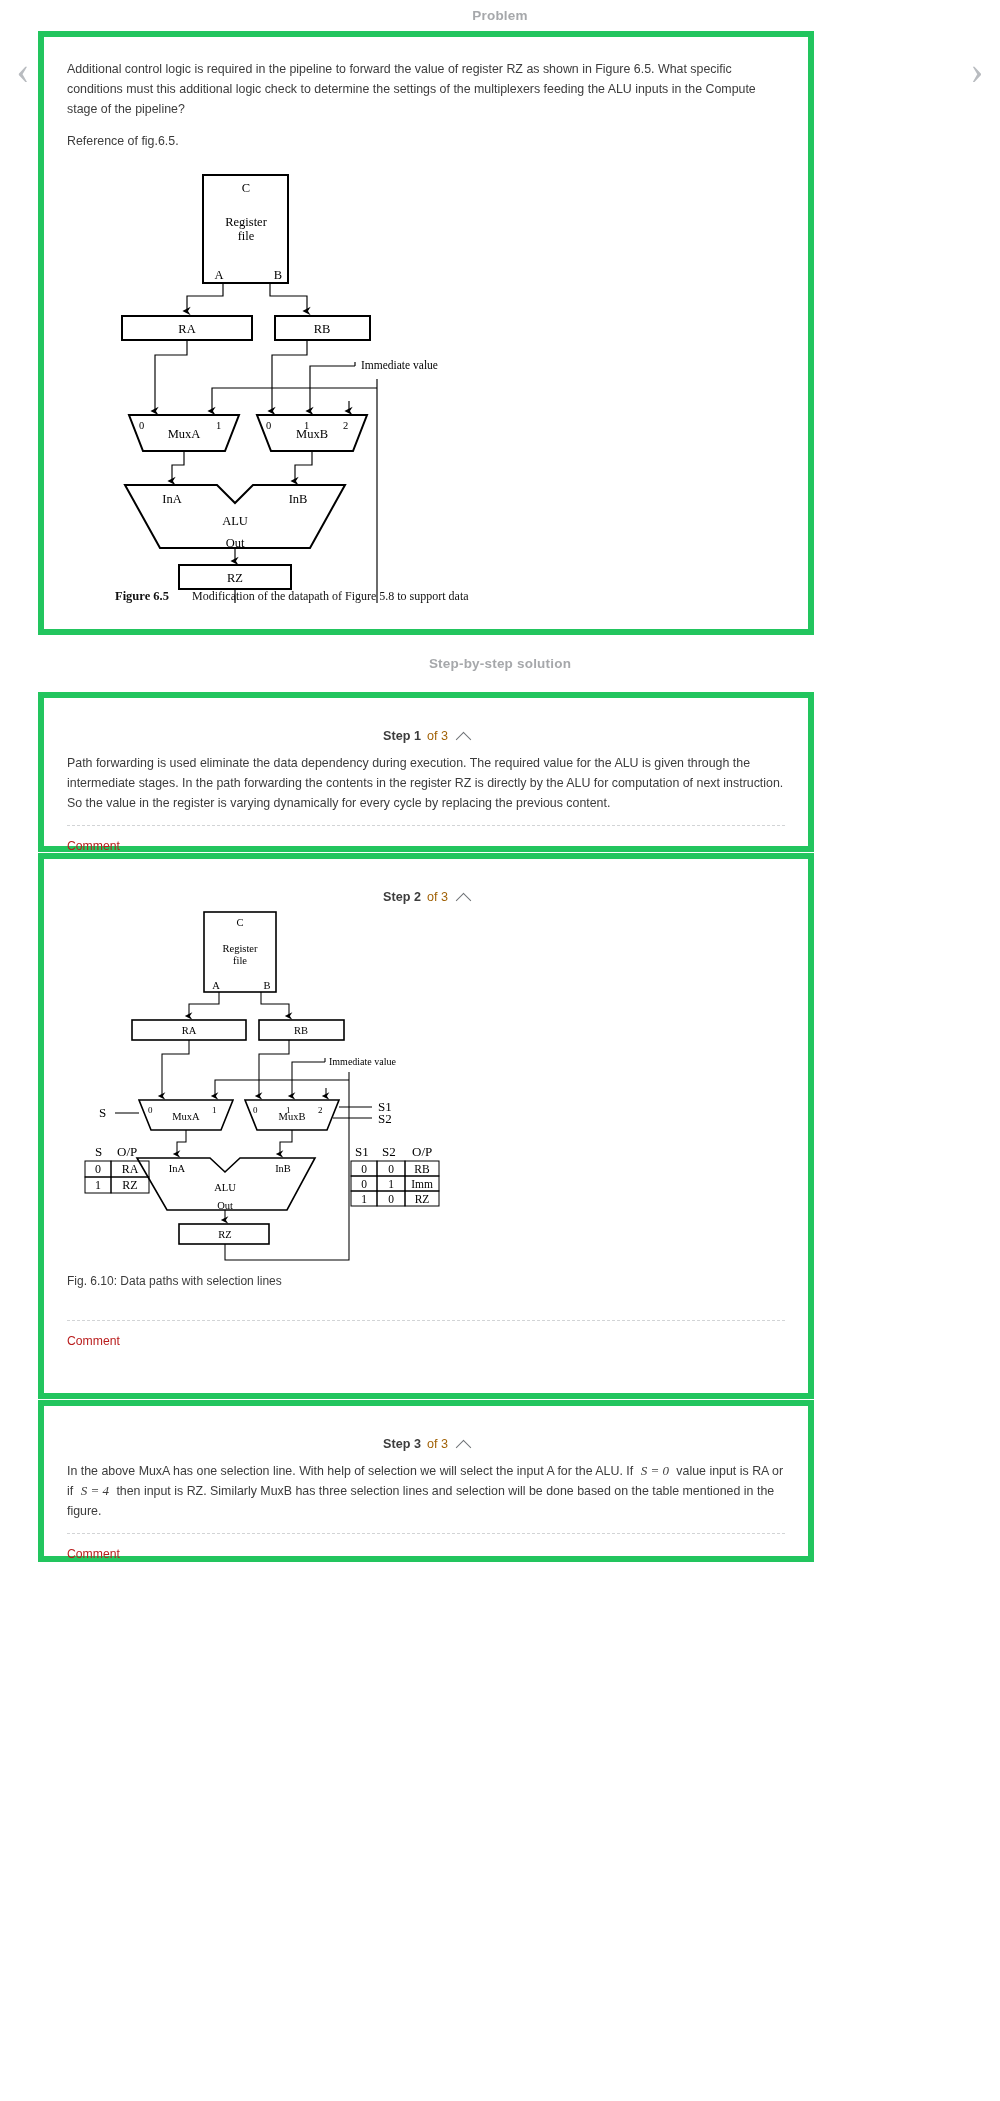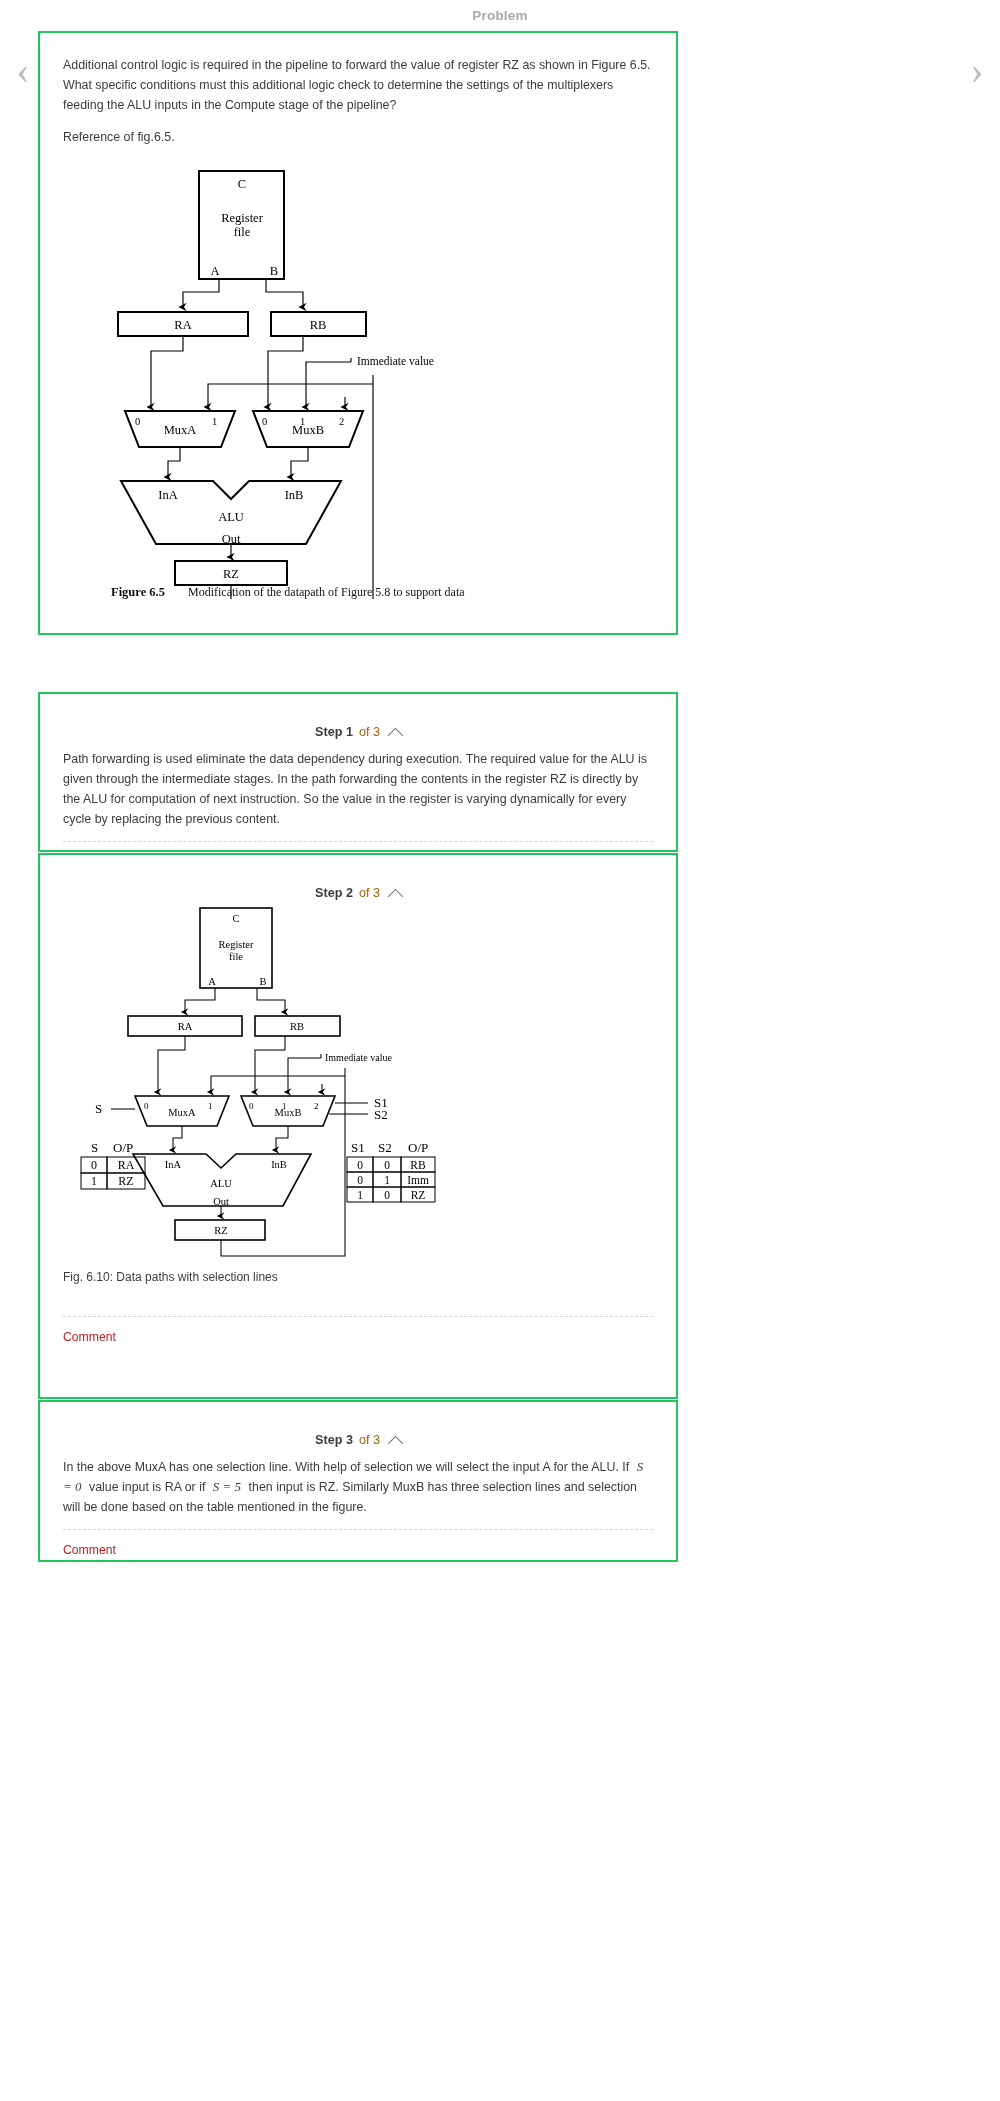--- a/index.html
+++ b/index.html
@@ -26,22 +26,22 @@
   
   .section-title {
     text-align: center; color: #a6a8ab; font-size: 13.5px; font-weight: bold;
     letter-spacing: .2px;
   }
   #problem-title { position:absolute; left:0; top:8px; width:1000px; }
   #solution-title { position:absolute; left:0; top:656px; width:1000px; }
 
   
   .card {
-    position: absolute; left: 38px; width: 640px;
-    background:#fff; border:2px solid #22c55e;
+    position: absolute; left: 38px; width: 776px;
+    background:#fff; border:6px solid #22c55e;
   }
   #problem-card { top: 31px; height: 604px; }
   #step1-card  { top: 692px;  height: 160px; }
   #step2-card  { top: 853px;  height: 546px; }
   #step3-card  { top: 1400px; height: 162px; }
 
   .card-inner { padding: 22px 23px 0 23px; }
 
   .para {
     font-size: 12.4px; line-height: 20px; color:#3c3c3c; margin:0 0 12px 0;
@@ -171,20 +171,21 @@
           <text x="294" y="206" font-family="Liberation Serif, serif" font-size="11.5" fill="#000">Immediate value</text>
 
           <text x="48" y="437" class="fig-caption figlabel-bold" font-size="12.5" fill="#111">Figure 6.5</text>
           <text x="125" y="437" class="fig-caption" font-size="12" fill="#111">Modification of the datapath of Figure 5.8 to support data</text>
           <text x="125" y="452" class="fig-caption" font-size="12" fill="#111">forwarding from register RZ to the ALU inputs.</text>
         </svg>
       </div>
     </div>
   </div>
 
+  <div id="solution-title" class="section-title">Step-by-step solution</div>
 
   <div id="step1-card" class="card">
     <div class="step-head">
       <b>Step 1</b>
       <span class="of">of 3</span>
       <span class="chev"></span>
     </div>
     <div style="padding:0 23px;">
       <p class="para" style="margin-top:10px;">Path forwarding is used eliminate the data dependency during execution. The required value for the ALU is given through the intermediate stages. In the path forwarding the contents in the register RZ is directly by the ALU for computation of next instruction. So the value in the register is varying dynamically for every cycle by replacing the previous content.</p>
       <div class="dotted"></div>
@@ -326,21 +327,21 @@
     <div class="step-head">
       <b>Step 3</b>
       <span class="of">of 3</span>
       <span class="chev"></span>
     </div>
     <div style="padding:0 23px;">
       <p class="para" style="margin-top:10px;">
         <span>In the above MuxA has one selection line. With help of selection we will select the input A for the ALU. If</span>
         <span class="mathvar" style="font-size:13px;padding:0 4px;">S = 0</span>
         <span>value input is RA or if</span>
-        <span class="mathvar" style="font-size:13px;padding:0 4px;">S = 5</span>
+        <span class="mathvar" style="font-size:13px;padding:0 4px;">S = 4</span>
         <span>then input is RZ. Similarly MuxB has three selection lines and selection will be done based on the table mentioned in the figure.</span>
       </p>
       <div class="dotted"></div>
       <a class="comment">Comment</a>
     </div>
   </div>
 
 </div>
 
 </body></html>

